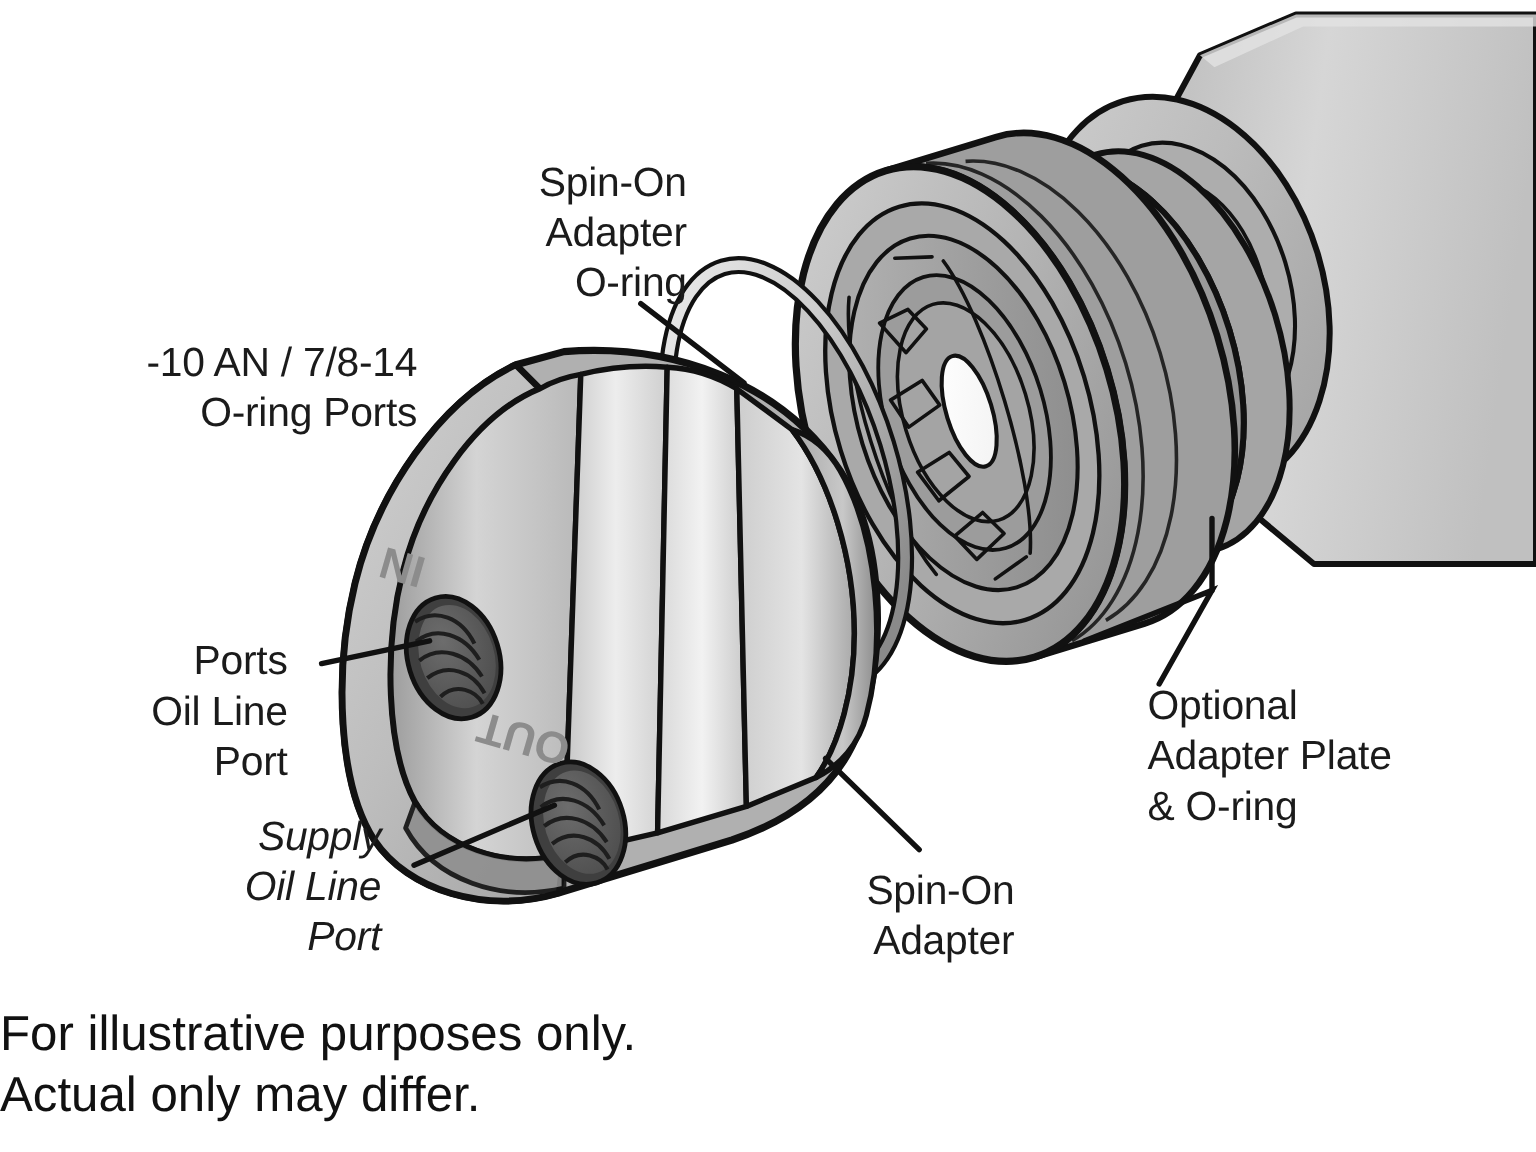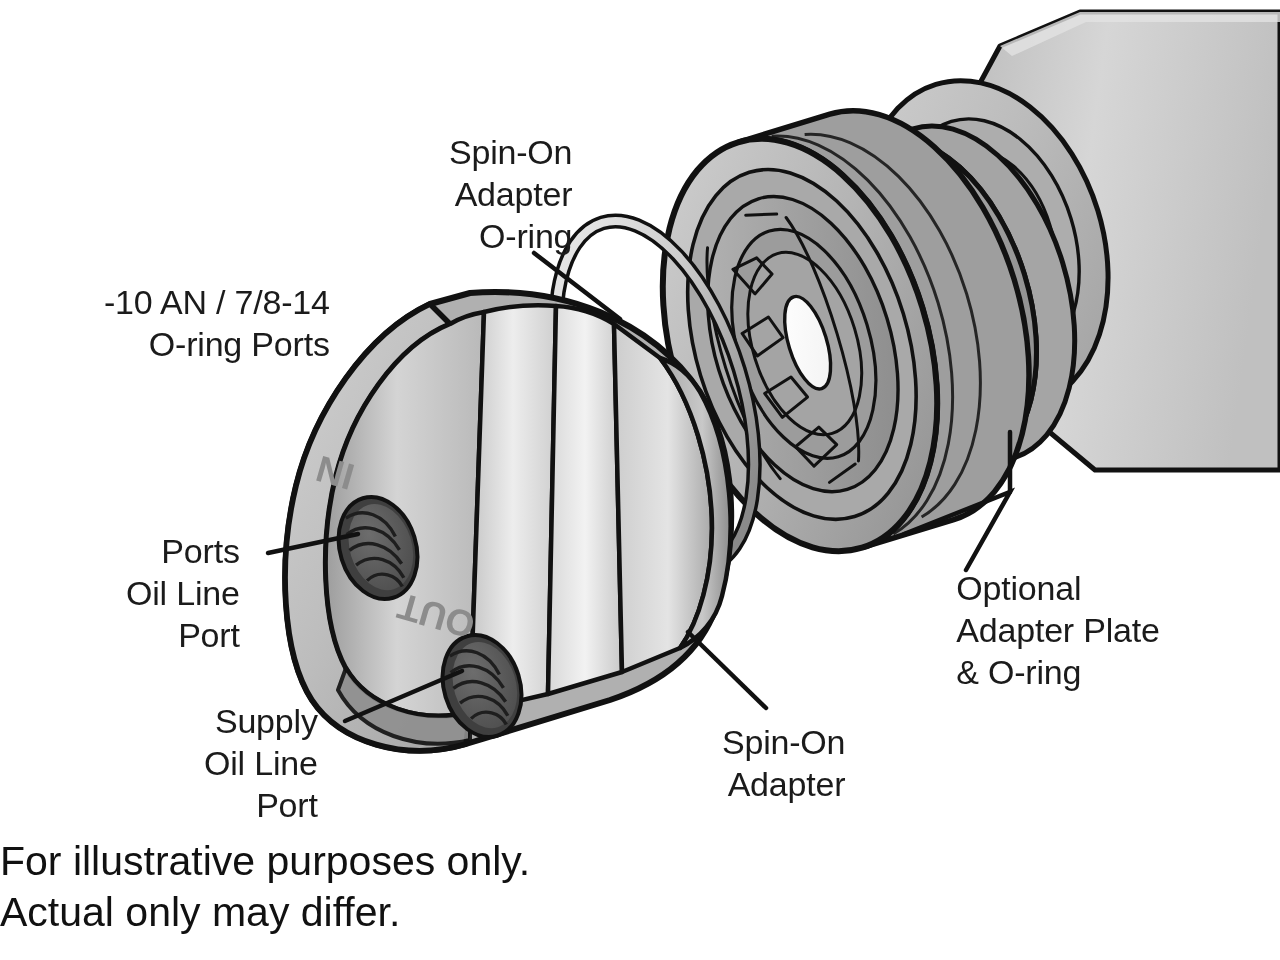--- a/index.html
+++ b/index.html
@@ -294,28 +294,28 @@
 
       <path d="M 966 570 L 1010 492 L 904 534"></path>
       <path d="M 1010 492 L 1010 432"></path>
     </g>
   </svg>
 
   <div class="lbl" style="left:449px; top:131px;">Spin-On
 Adapter
 O-ring</div>
 
-  <div class="lbl" style="left:104px; top:281px;">-10 AN / 7/8-14
+  <div class="lbl" style="left:122px; top:281px;">-10 AN / 7/8-14
 O-ring Ports</div>
 
   <div class="lbl" style="left:126px; top:530px;">Ports
 Oil Line
 Port</div>
 
-  <div class="lbl" style="left:204px; top:700px;">Supply
+  <div class="lbl" style="left:204px; top:676px;font-style:italic;">Supply
 Oil Line
 Port</div>
 
   <div class="lbl ctr" style="left:1022px; top:567px; transform:translateX(-50%);">Optional
 Adapter Plate
 &amp; O-ring</div>
 
   <div class="lbl" style="left:722px; top:721px;">Spin-On
 Adapter</div>
 

